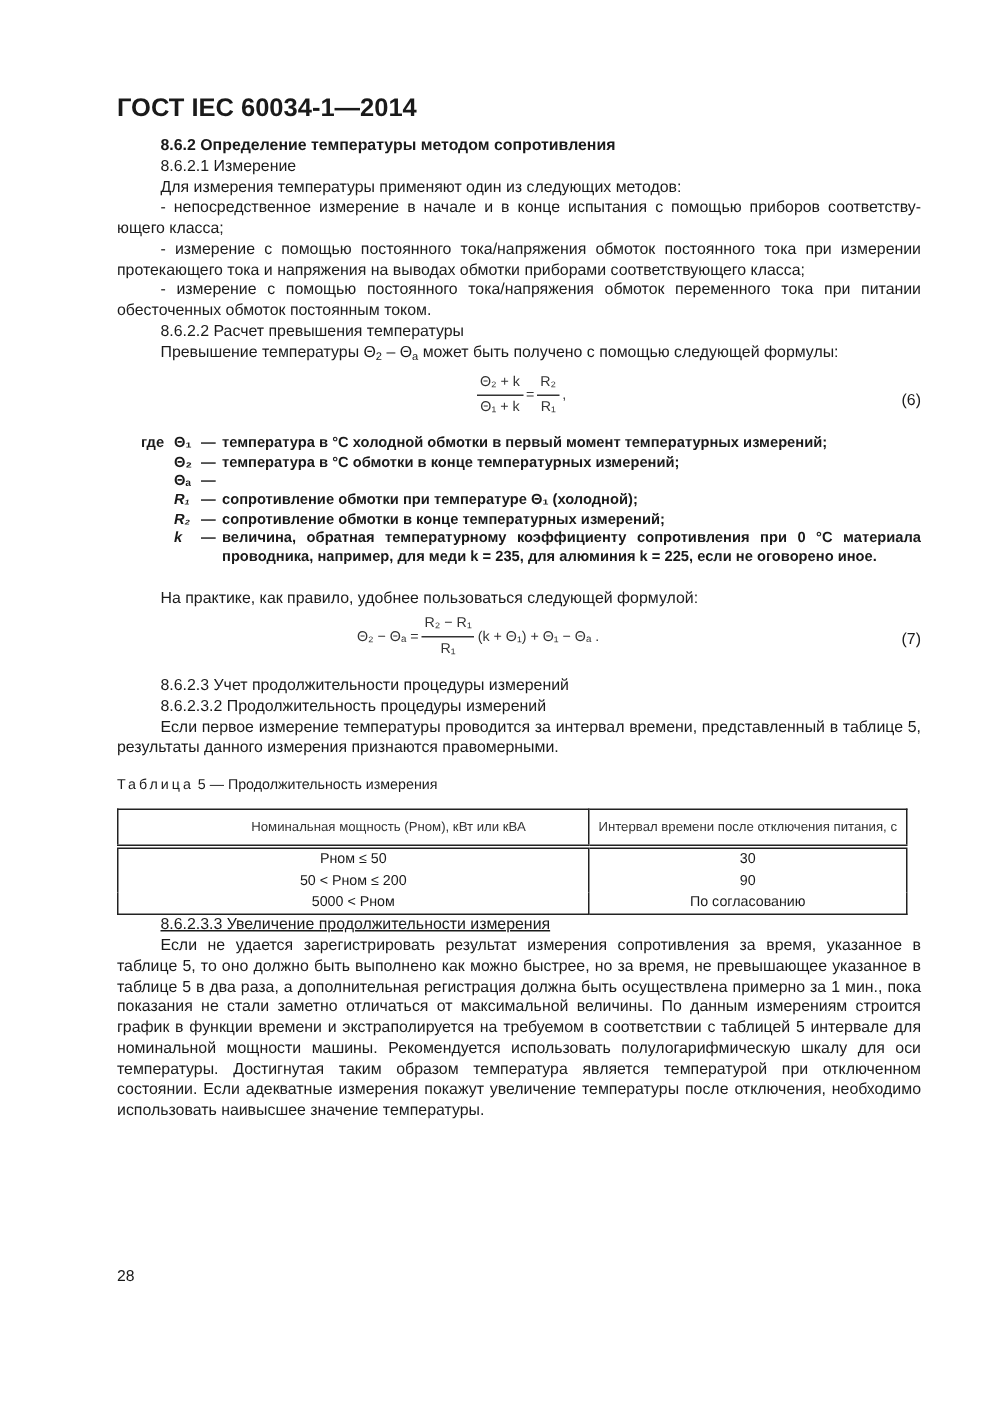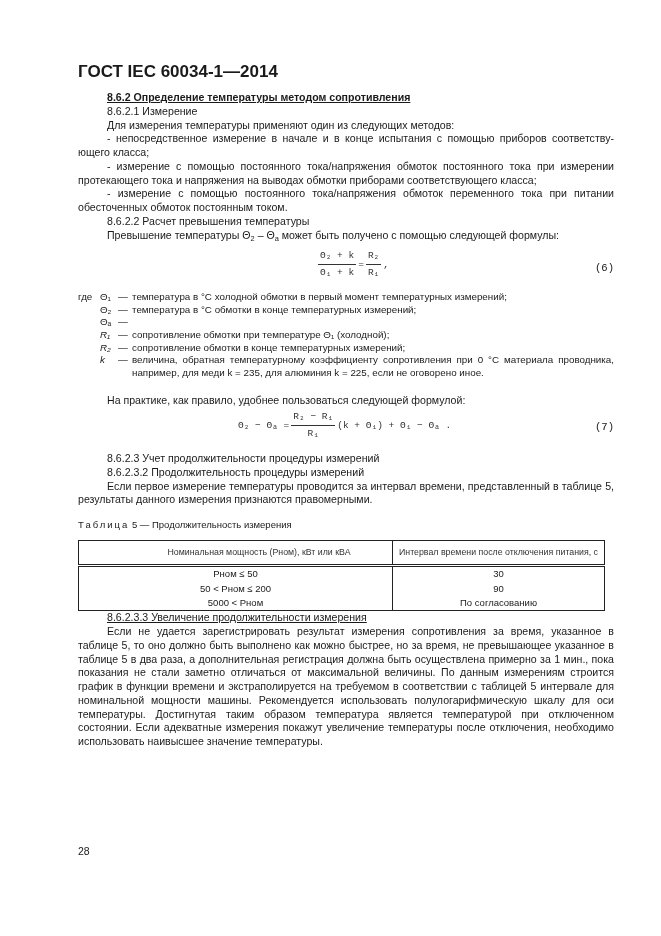--- a/index.html
+++ b/index.html
@@ -2,22 +2,22 @@
 <html><head>
 <meta charset="utf-8">
 <style>
   html, body { margin: 0; padding: 0; background: #ffffff; }
   body { width: 661px; height: 936px; position: relative; overflow: hidden;
          font-family: "Liberation Sans", sans-serif; color: #1a1a1a; font-size: 10.6px; }
   .page { position: absolute; left: 0; top: 0; width: 661px; height: 936px; }
   .hdr { position: absolute; left: 78px; top: 62px; font-weight: bold; font-size: 17px; }
   .body { position: absolute; left: 78px; top: 91px; width: 536px; line-height: 13.75px; }
   .p { text-align: justify; text-indent: 29px; margin: 0; }
-  .bold { font-weight: bold; text-decoration: underline; }
-  .formula { position: relative; height: 44px; font-family: Liberation Mono, monospace; }
+  .bold { font-weight: bold; }
+  .formula { position: relative; height: 44px; }
   .formula .eq { position: absolute; top: 0; display: flex; align-items: center; font-size: 9.5px; color: #333; }
   .formula .num { position: absolute; right: 0; top: 13px; }
   .frac { display: inline-flex; flex-direction: column; align-items: center; margin: 0 2px; }
   .frac .n { border-bottom: 1px solid #333; padding: 0 2px 1px; }
   .frac .d { padding: 1px 2px 0; }
   sub { font-size: 70%; vertical-align: -2px; }
   .legend { position: relative; margin-top: 2px; font-size: 9.8px; line-height: 12.6px; }
   .lg-row { display: flex; }
   .lg-where { width: 22px; padding-left: 0; }
   .lg-sym { width: 18px; }
@@ -56,21 +56,21 @@
         <span>=</span>
         <span class="frac">
           <span class="n">R₂</span>
           <span class="d">R₁</span>
         </span>
         <span>,</span>
       </div>
       <div class="num">(6)</div>
     </div>
 
-    <div class="legend" style="margin-left:0;">
+    <div class="legend" style="margin-left:16px;font-weight:bold;">
       <div class="lg-row">
         <span class="lg-where">где</span>
         <span class="lg-sym">Θ₁</span>
         <span class="lg-dash">—</span>
         <span class="lg-txt">температура в °С холодной обмотки в первый момент температурных измерений;</span>
       </div>
       <div class="lg-row">
         <span class="lg-where"></span>
         <span class="lg-sym">Θ₂</span>
         <span class="lg-dash">—</span>

